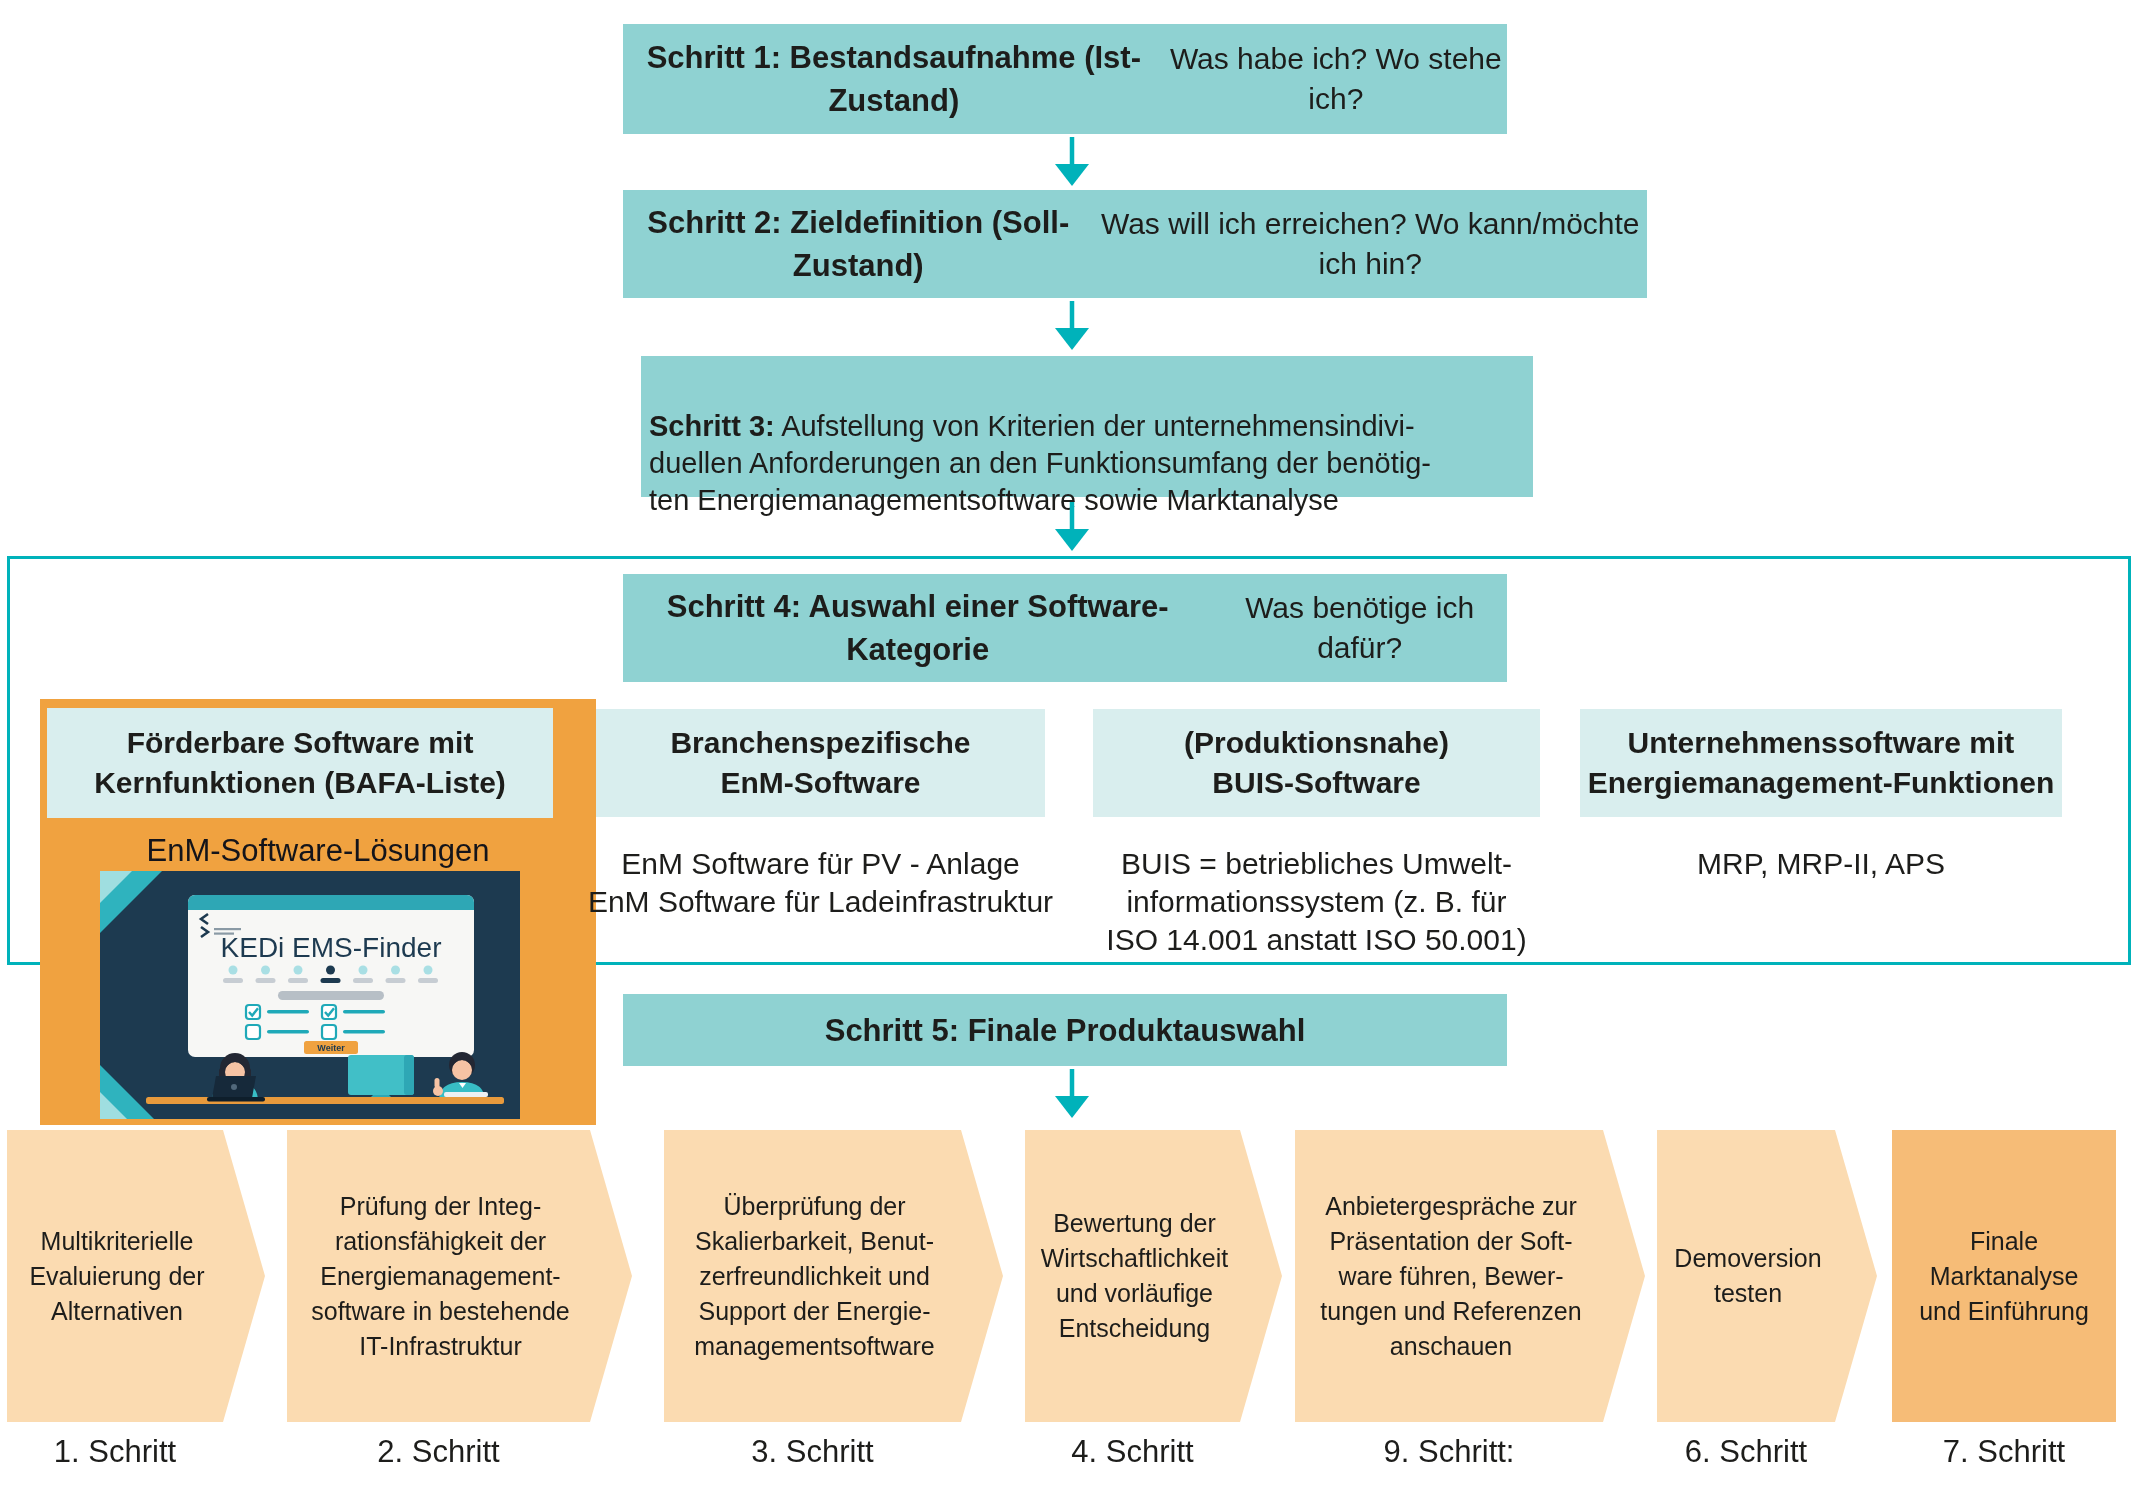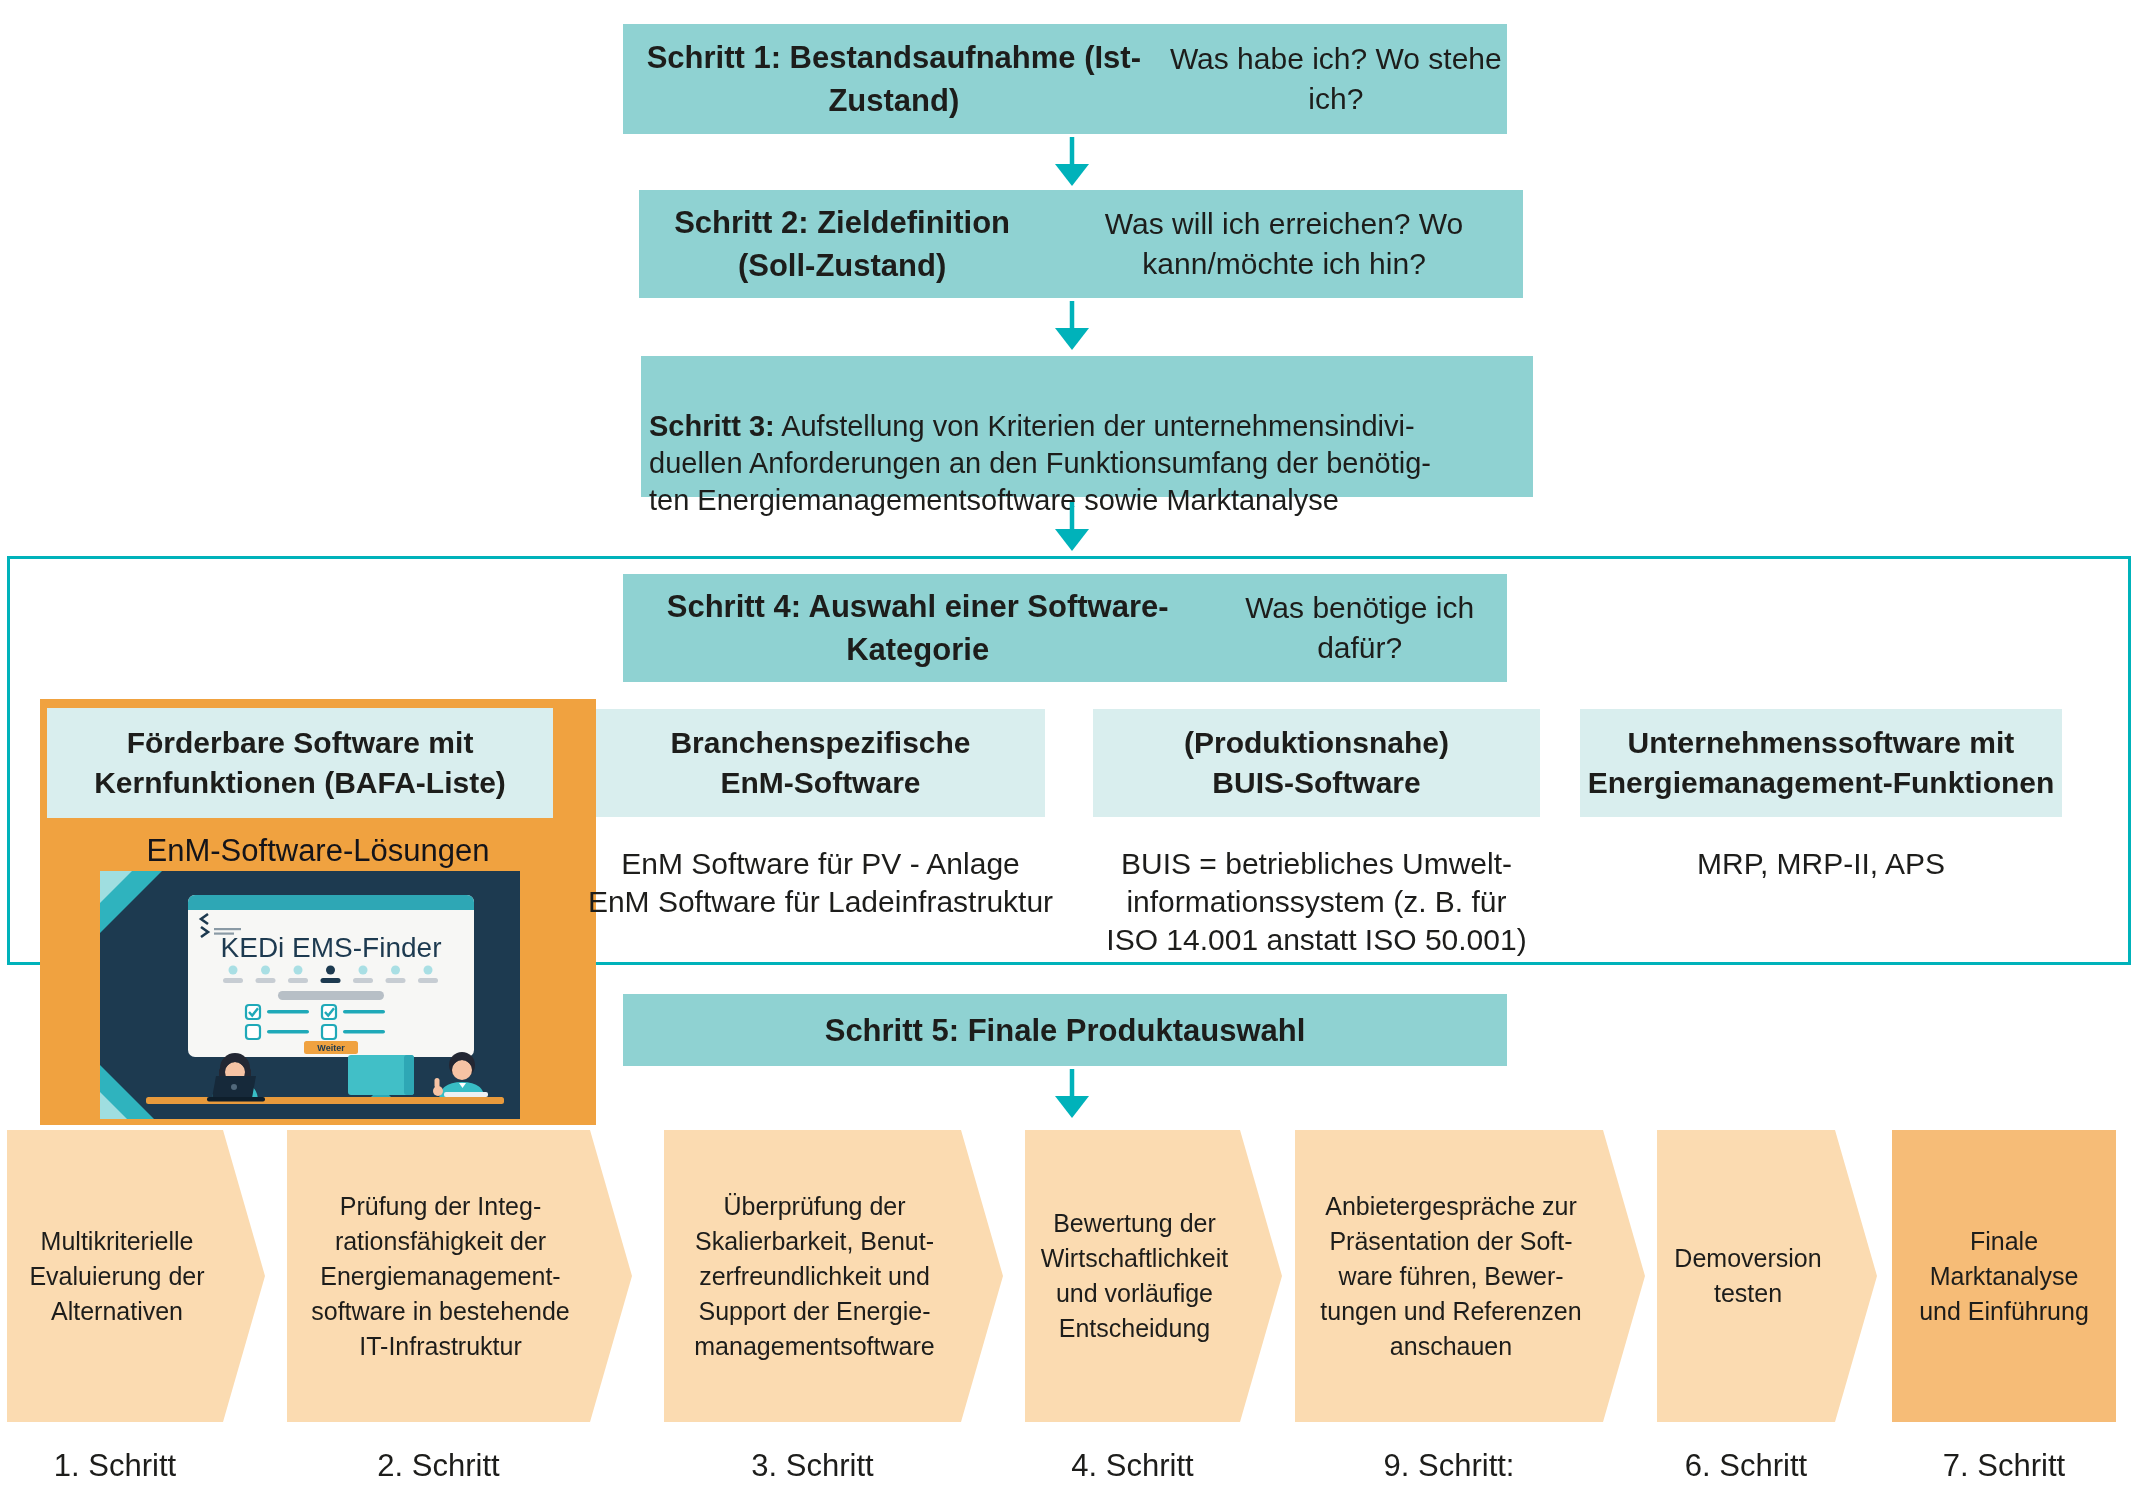--- a/index.html
+++ b/index.html
@@ -11,21 +11,21 @@
   }
   
   .tealbox{
     position:absolute;background:#8FD2D2;
     display:flex;flex-direction:row;align-items:center;justify-content:center;
     text-align:center;box-sizing:border-box;
   }
   .tealbox .t{font-weight:bold;font-size:31px;line-height:43px;}
   .tealbox .q{font-size:30px;line-height:40px;}
   #step1{left:623px;top:24px;width:884px;height:110px;}
-  #step2{left:639px;top:190px;width:884px;height:108px;justify-content:space-between;}
+  #step2{left:623px;top:190px;width:1024px;height:108px;justify-content:space-between;}
   #step3{
     left:623px;top:356px;width:892px;height:141px;
     display:block;text-align:left;padding:15px 12px 0 8px;
     font-size:29px;line-height:37px;white-space:pre-line;margin-left:18px;
   }
   #step3 .b{font-weight:bold;}
   #step4{left:623px;top:574px;width:884px;height:108px;}
   #step5{left:623px;top:994px;width:884px;height:72px;}
   
   .v-arrow{position:absolute;width:44px;height:50px;}
@@ -63,21 +63,21 @@
   #cat1 svg.illu{position:absolute;left:60px;top:172px;}
   
   .proc{position:absolute;top:1130px;}
   .chev{
     height:292px;background:#FBDBB1;box-sizing:border-box;
     clip-path:polygon(0 0,calc(100% - 42px) 0,100% 50%,calc(100% - 42px) 100%,0 100%);
     display:flex;align-items:center;justify-content:center;text-align:center;
     white-space:pre-line;font-size:25px;line-height:35px;padding:0 50px 0 12px;
   }
   .proc .plabel{
-    margin-top:26px;width:calc(100% - 42px);text-align:center;font-size:31px;
+    margin-top:12px;width:calc(100% - 42px);text-align:center;font-size:31px;
   }
   .proc.last .chev{clip-path:none;background:#F6BC77;padding:0 14px;}
   .proc.last .plabel{width:100%;}
   #p1{left:7px;width:258px;}
   #p2{left:287px;width:345px;}
   #p3{left:664px;width:339px;}
   #p4{left:1025px;width:257px;}
   #p5{left:1295px;width:350px;}
   #p6{left:1657px;width:220px;}
   #p7{left:1892px;width:224px;}

